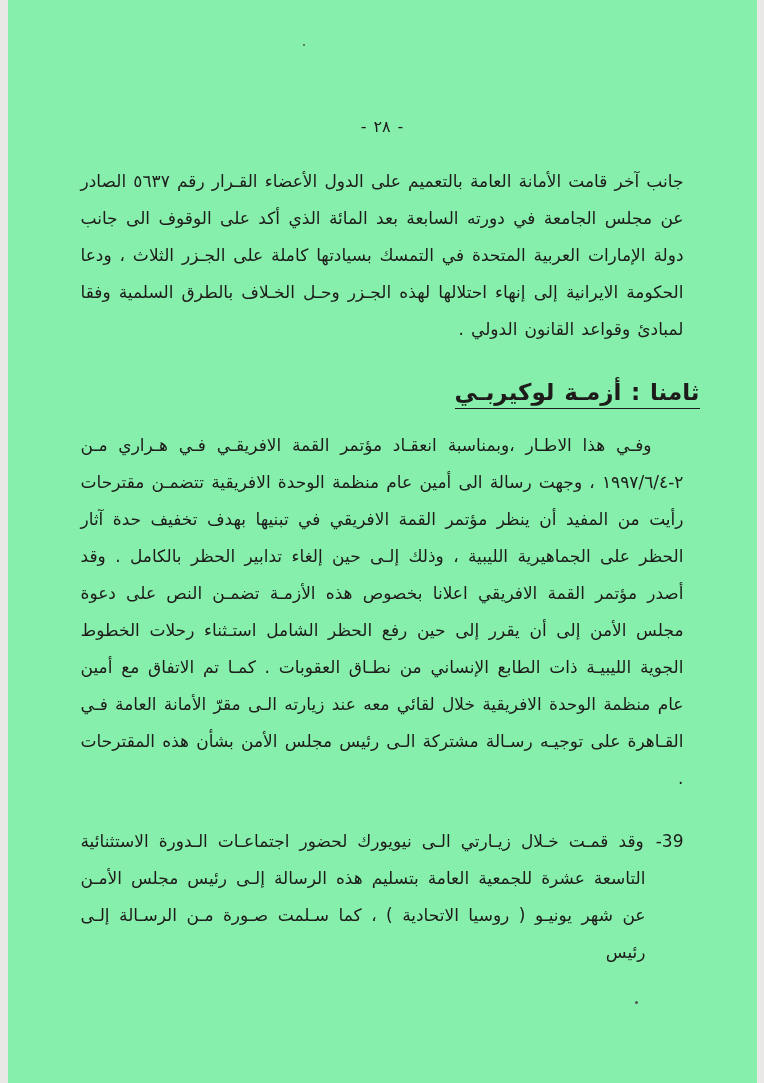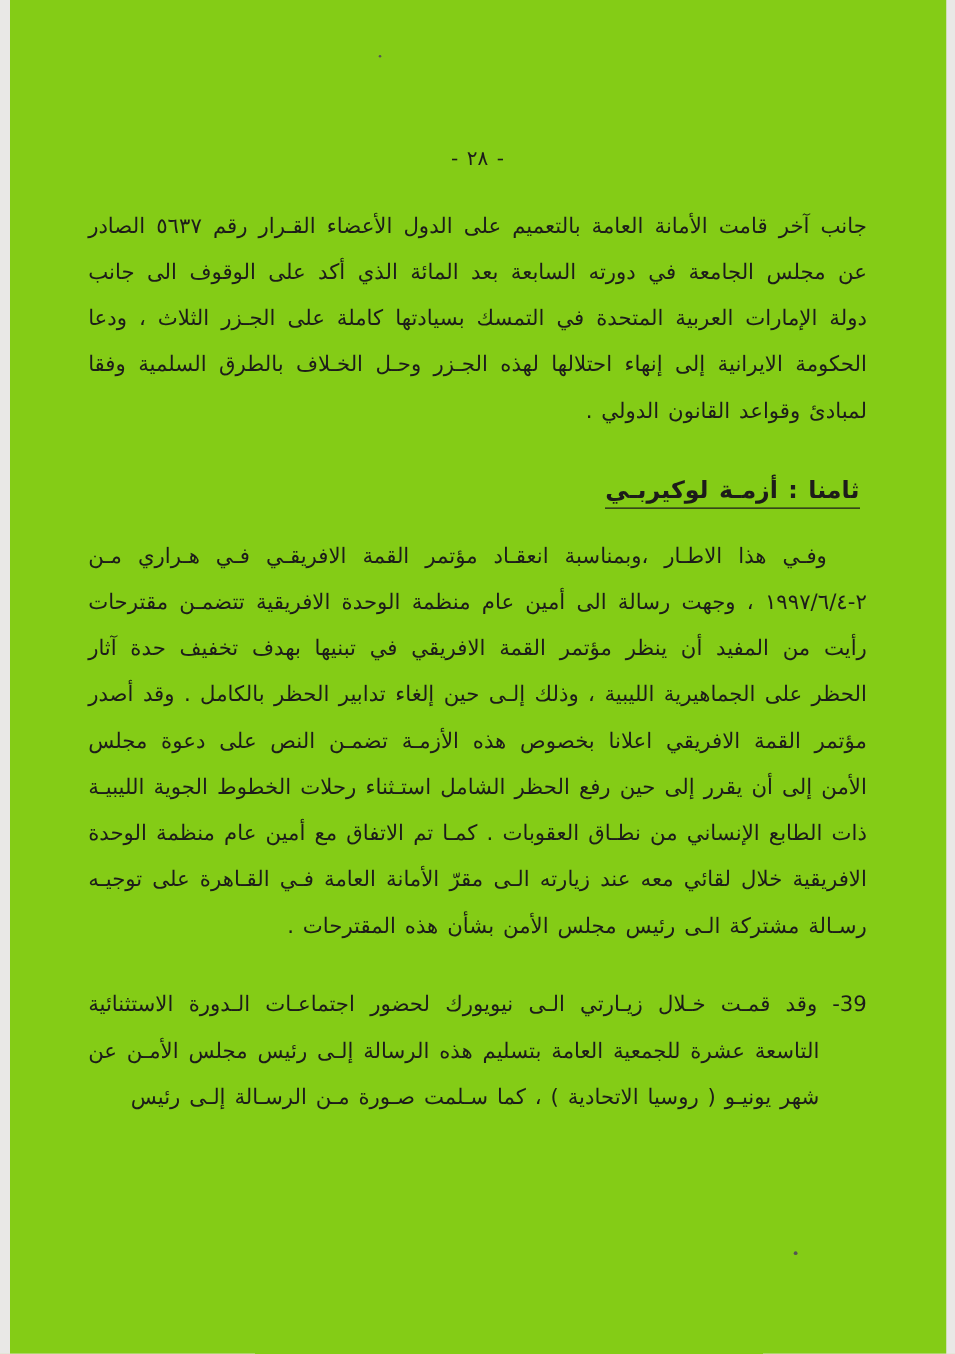--- a/index.html
+++ b/index.html
@@ -5,45 +5,45 @@
   html, body {
     margin: 0;
     padding: 0;
     background: #e9e8e6;
   }
   .page {
     position: relative;
     width: 749px;
     height: 1083px;
     margin: 0 auto;
-    background: #84cc16;
+    background: #86efac;
     box-sizing: border-box;
     padding: 108px 57px 0 57px;
     direction: rtl;
     font-family: "DejaVu Sans", sans-serif;
     color: #1d1c1a;
     font-size: 17px;
     line-height: 37px;
     word-spacing: 0.1em;
     overflow: hidden;
   }
   .page-number {
     text-align: center;
     font-size: 16px;
     margin-bottom: 18px;
     letter-spacing: 2px;
   }
   .para {
-    margin: 6px;
+    margin: 16px;
     text-align: justify;
   }
   .section-heading {
-    font-size: 19px;
+    font-size: 23px;
     font-weight: bold;
-    margin: 26px 12px 16px 0;
+    margin: 26px 0 16px 0;
     line-height: 37px;
   }
   .section-heading .heading-text {
     border-bottom: 1.6px solid #1d1c1a;
     padding-bottom: 3px;
   }
   .numbered-item { margin: 0; }
   .numbered-item + .numbered-item { margin-top: 26px; }
   .hang {
     padding-right: 38px;

